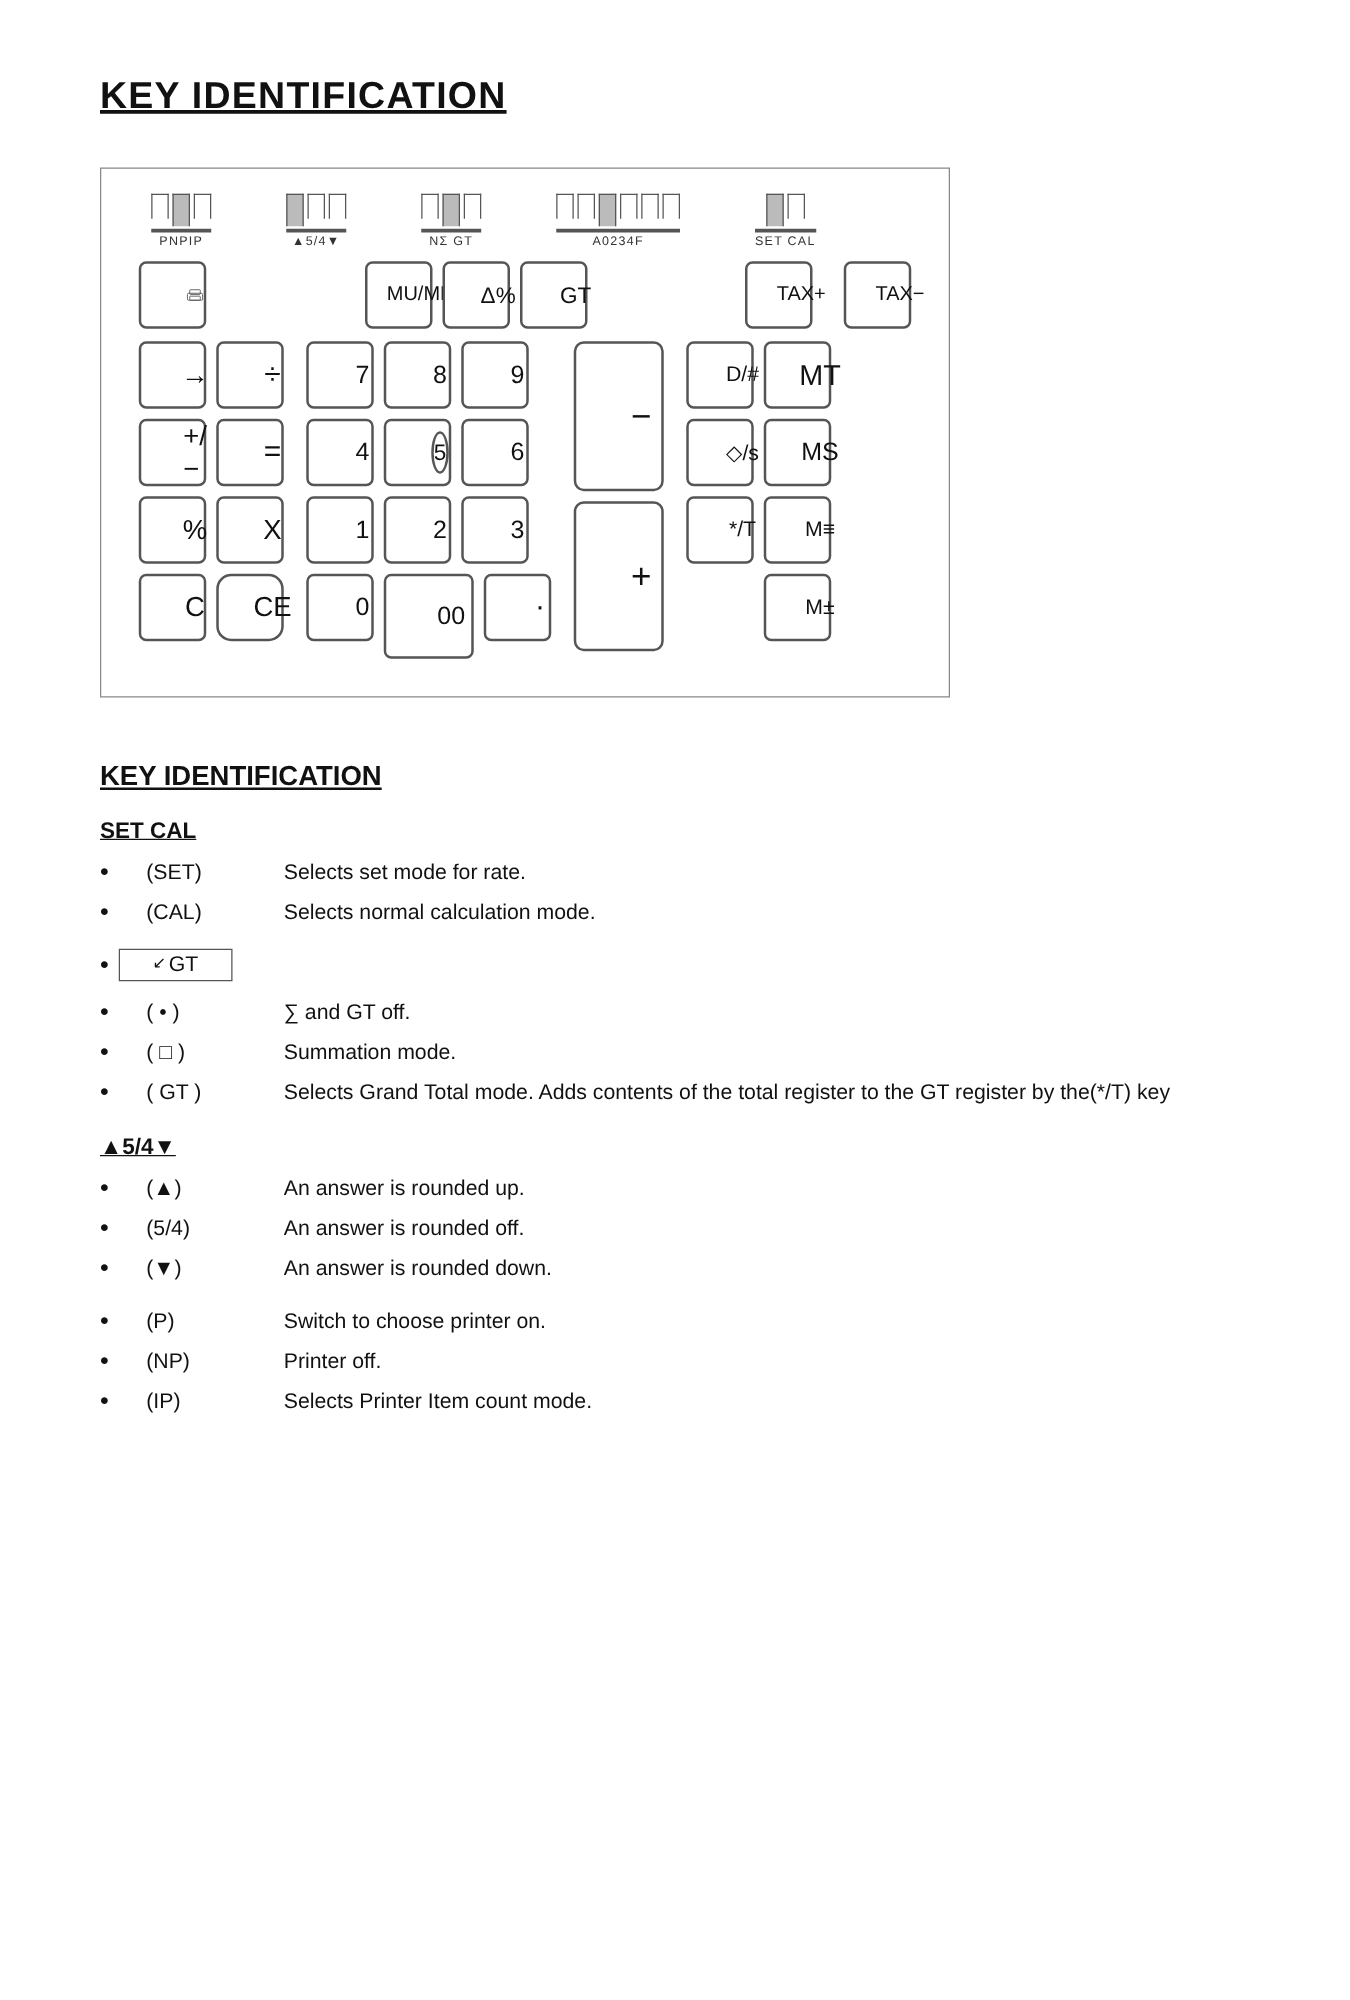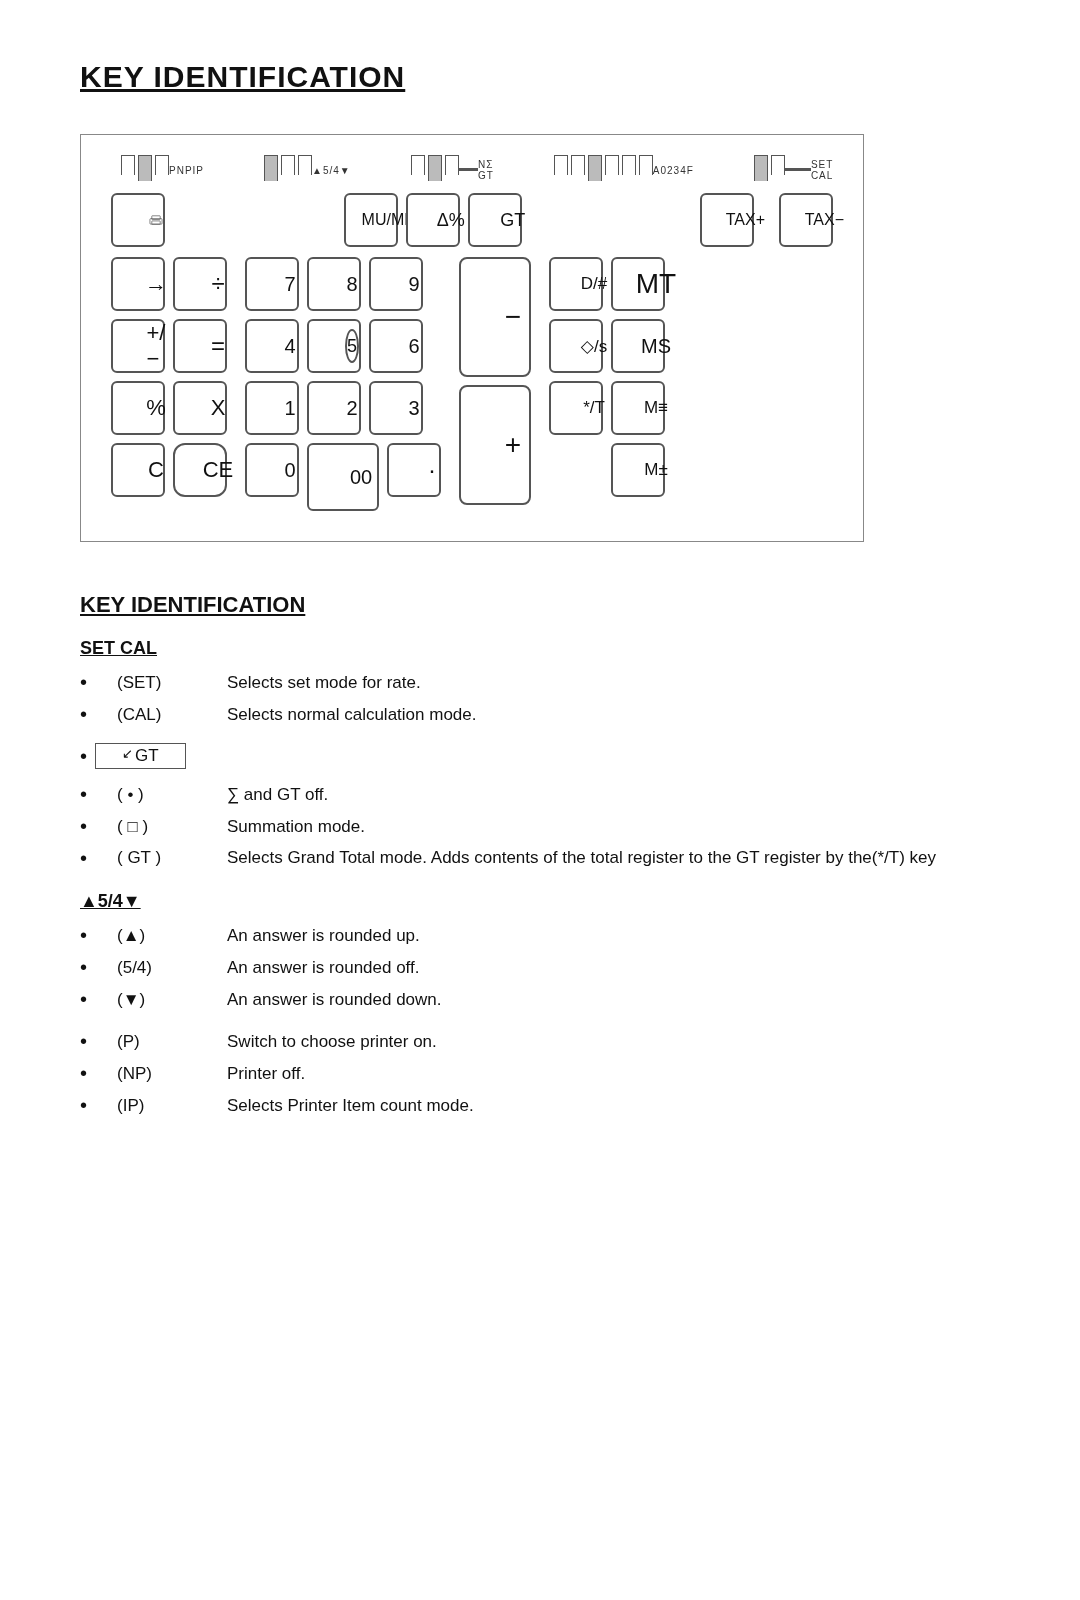--- a/index.html
+++ b/index.html
@@ -33,21 +33,21 @@
     
     .switches-row {
       display: flex;
       align-items: flex-end;
       gap: 60px;
       margin-bottom: 10px;
       padding-left: 10px;
     }
     .switch-group {
       display: flex;
-      flex-direction: row;
+      flex-direction: column;
       align-items: center;
     }
     .switch-tabs {
       display: flex;
       gap: 3px;
       margin-bottom: 2px;
     }
     .switch-tab {
       width: 14px;
       height: 20px;
@@ -166,21 +166,21 @@
       margin-top: 20px;
     }
 
     .key-desc-list {
       list-style: none;
       padding: 0;
       margin: 0 0 16px 0;
     }
     .key-desc-list li {
       display: flex;
-      align-items: flex-end;
+      align-items: center;
       gap: 30px;
       margin-bottom: 6px;
       font-size: 17px;
       line-height: 1.5;
     }
     .key-desc-list li::before {
       content: "•";
       font-size: 20px;
       line-height: 1.3;
       flex-shrink: 0;
@@ -338,21 +338,21 @@
     </div>
 
     <div class="tall-keys">
       <div class="key key-tall" style="font-size:28px;">−</div>
       <div class="key key-tall" style="font-size:28px;">+</div>
     </div>
 
     <div class="right-panel">
       <div class="row">
         <div class="key key-sm" style="font-size:17px;">D/#</div>
-        <div class="key key-sm" style="font-size:28px;">MT</div>
+        <div class="key key-sm" style="font-size:23px;">MT</div>
       </div>
       <div class="row">
         <div class="key key-sm" style="font-size:17px;">◇/s</div>
         <div class="key key-sm" style="font-size:20px;">MS</div>
       </div>
       <div style="display:flex; gap:8px;">
         <div style="display:flex; flex-direction:column; gap:8px;">
           <div class="key key-sm" style="font-size:17px;">*/T</div>
         </div>
         <div style="display:flex; flex-direction:column; gap:8px;">

